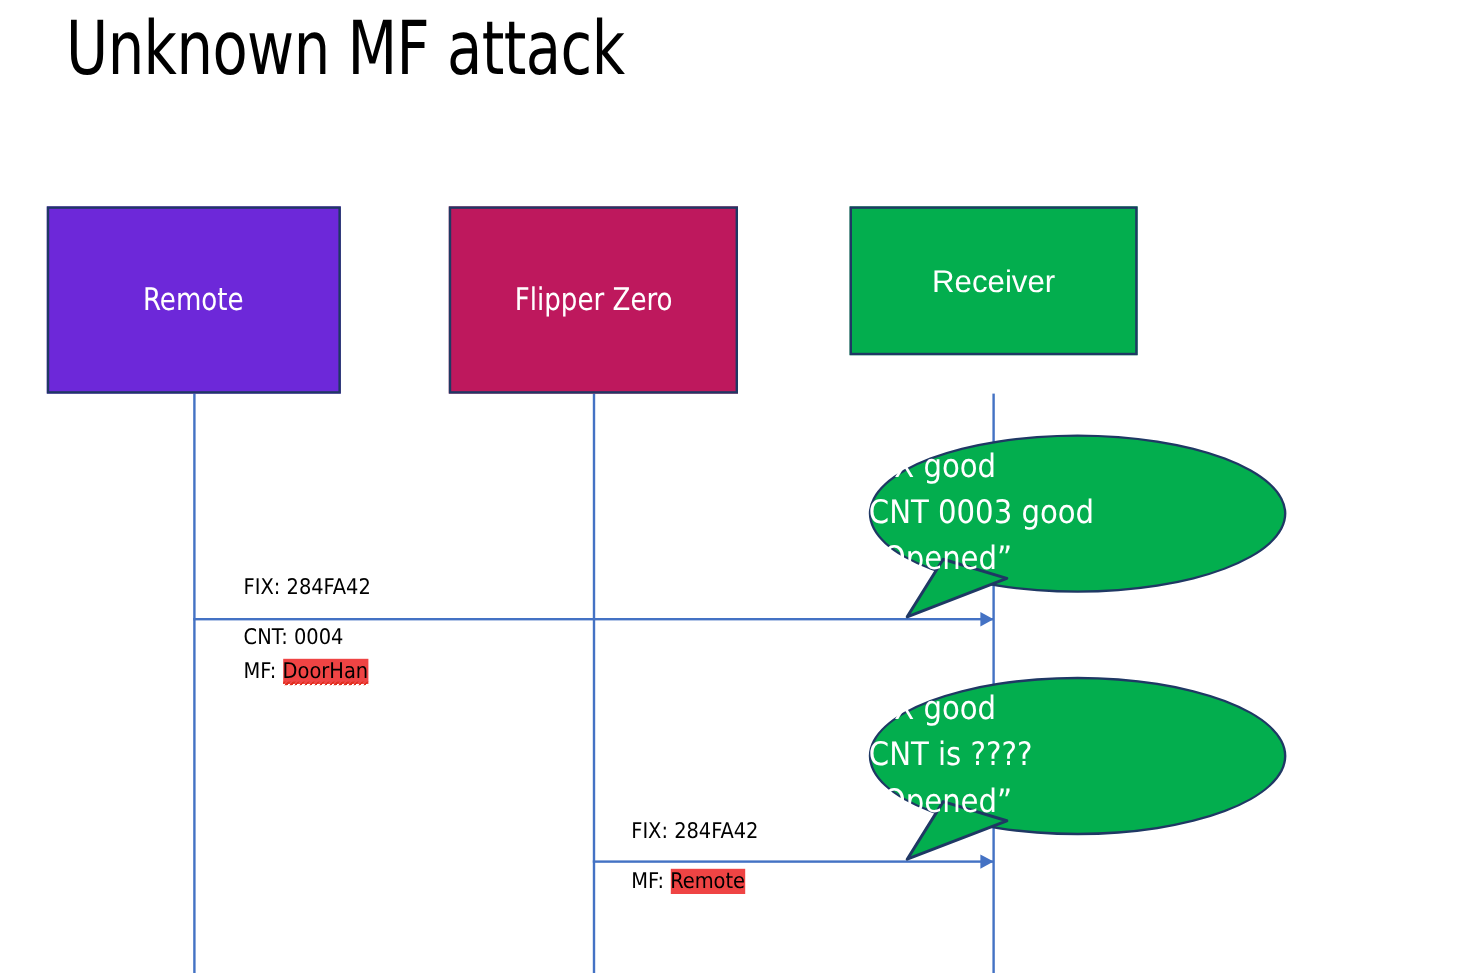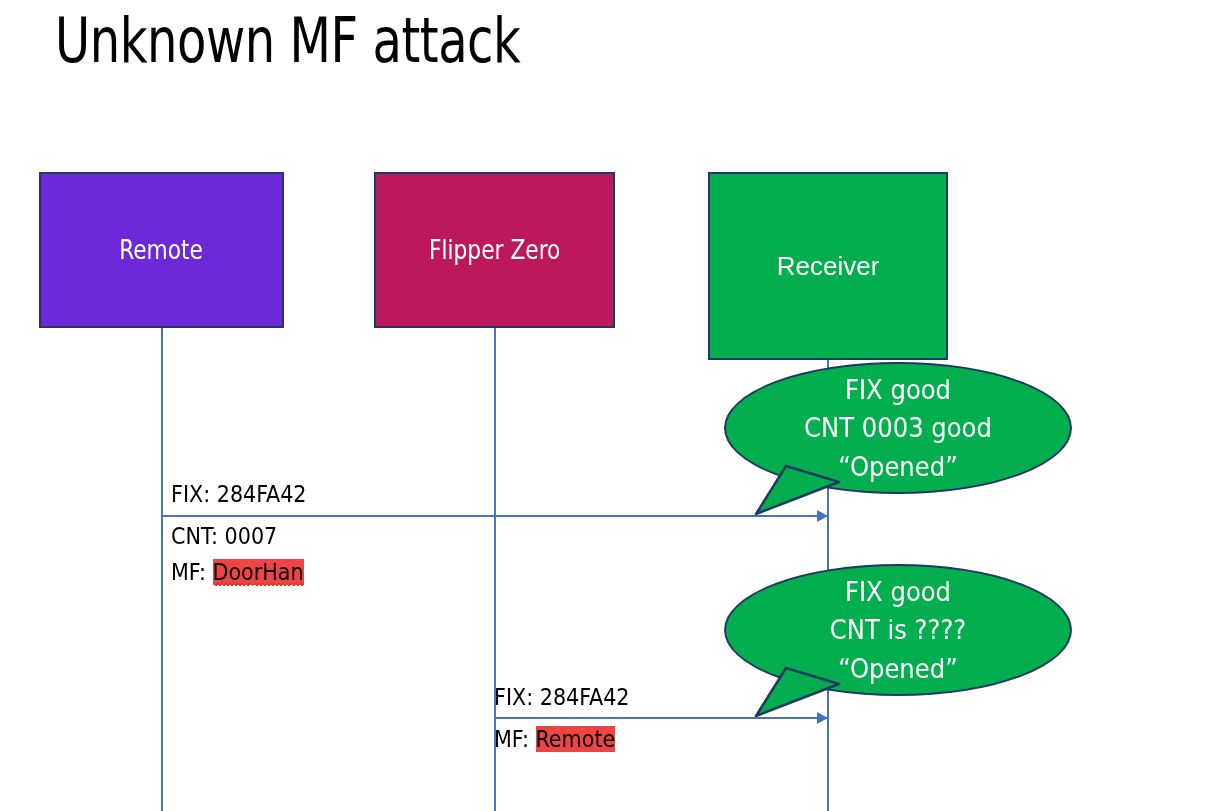--- a/index.html
+++ b/index.html
@@ -13,21 +13,21 @@
          font-weight:300;color:#000000;letter-spacing:-0.5px;
          font-family:"DejaVu Sans Condensed","Liberation Sans",sans-serif;
          transform:scaleX(0.86);transform-origin:left top;white-space:nowrap;}
 
   
   .actor{position:absolute;border:2.5px solid #1F3864;box-sizing:border-box;
          display:flex;align-items:center;justify-content:center;}
   .actor .lbl{color:#ffffff;font-size:26px;line-height:1.1;white-space:nowrap;}
   .actor.remote  {left:39px;  top:172px; width:245px; height:156px; background:#6d28d9;}
   .actor.flipper {left:374px; top:172px; width:241px; height:156px; background:#be185d;}
-  .actor.receiver{left:708px; top:172px; width:240px; height:188px; background:#03AE4E;}
+  .actor.receiver{left:708px; top:172px; width:240px; height:124px; background:#03AE4E;}
   .actor.remote .lbl,
   .actor.flipper .lbl{font-family:"DejaVu Sans Condensed","Liberation Sans",sans-serif;
                       transform:scaleX(0.93);}
   .actor.receiver .lbl{font-family:"Liberation Sans",sans-serif;}
 
   
   .lifeline{position:absolute;width:1.6px;background:#4472C4;top:328px;height:483px;}
   .lifeline.l1{left:161px;}
   .lifeline.l2{left:494px;}
   .lifeline.l3{left:827px;}
@@ -36,40 +36,40 @@
   .msgline{position:absolute;height:1.6px;background:#4472C4;}
   .msgline.m1{left:161px;top:515px;width:667px;}
   .msgline.m2{left:494px;top:717px;width:334px;}
   .arrowhead{position:absolute;width:0;height:0;
              border-top:6px solid transparent;border-bottom:6px solid transparent;
              border-left:11px solid #4472C4;}
   .arrowhead.a1{left:817px;top:510px;}
   .arrowhead.a2{left:817px;top:712px;}
 
   
-  .msgtext{position:absolute;color:#000000;font-size:23px;line-height:1.58;
+  .msgtext{position:absolute;color:#000000;font-size:18px;line-height:1.58;
            white-space:nowrap;
-           font-family:"DejaVu Sans Condensed","Liberation Sans",sans-serif;}
+           font-family:"DejaVu Sans Condensed","Liberation Sans",sans-serif;margin-left:32px;}
   .msgtext .row{display:block;}
   .msgtext .hl{background:#ef4444;position:relative;}
   .msgtext .sq{position:relative;}
   .msgtext .sq::after{content:"";position:absolute;left:0;right:0;bottom:-1px;height:3px;
      background-image:repeating-linear-gradient(135deg,#E03020 0 1.4px,transparent 1.4px 2.9px);}
 
   .t1a{left:171px;top:476px;}
   .t1b{left:171px;top:518px;}
   .t2a{left:494px;top:679px;}
   .t2b{left:494px;top:721px;}
 
   
   .bubble{position:absolute;}
   .bubble .ell{position:absolute;left:0;top:0;width:100%;height:100%;
      background:#03AE4E;border:2.5px solid #1F3864;border-radius:50%;box-sizing:border-box;}
   .bubble .txt{position:absolute;left:0;right:0;top:50%;transform:translateY(-50%);
-     text-align:center;color:#ffffff;font-size:27px;line-height:1.42;
+     color:#ffffff;font-size:27px;line-height:1.42;
      font-family:"DejaVu Sans Condensed","Liberation Sans",sans-serif;z-index:3;}
   .bubble .txt span{display:block;}
   .bubble svg{position:absolute;overflow:visible;z-index:2;}
 
   .b1{left:724px;top:362px;width:348px;height:132px;}
   .b2{left:724px;top:564px;width:348px;height:132px;}
 </style>
 </head>
 <body>
 
@@ -92,21 +92,21 @@
   </div>
 
   <div class="msgline m1"></div>
   <div class="arrowhead a1"></div>
 
   <div class="msgtext t1a">
     <span class="row">FIX: 284FA42</span>
   </div>
   <div class="msgtext t1b">
     <span class="row">
-      <span>CNT: </span><span>0007</span>
+      <span>CNT: </span><span>0004</span>
     </span>
     <span class="row">
       <span>MF: </span><span class="hl sq">DoorHan</span>
     </span>
   </div>
 
   <div class="msgline m2"></div>
   <div class="arrowhead a2"></div>
 
   <div class="msgtext t2a">

